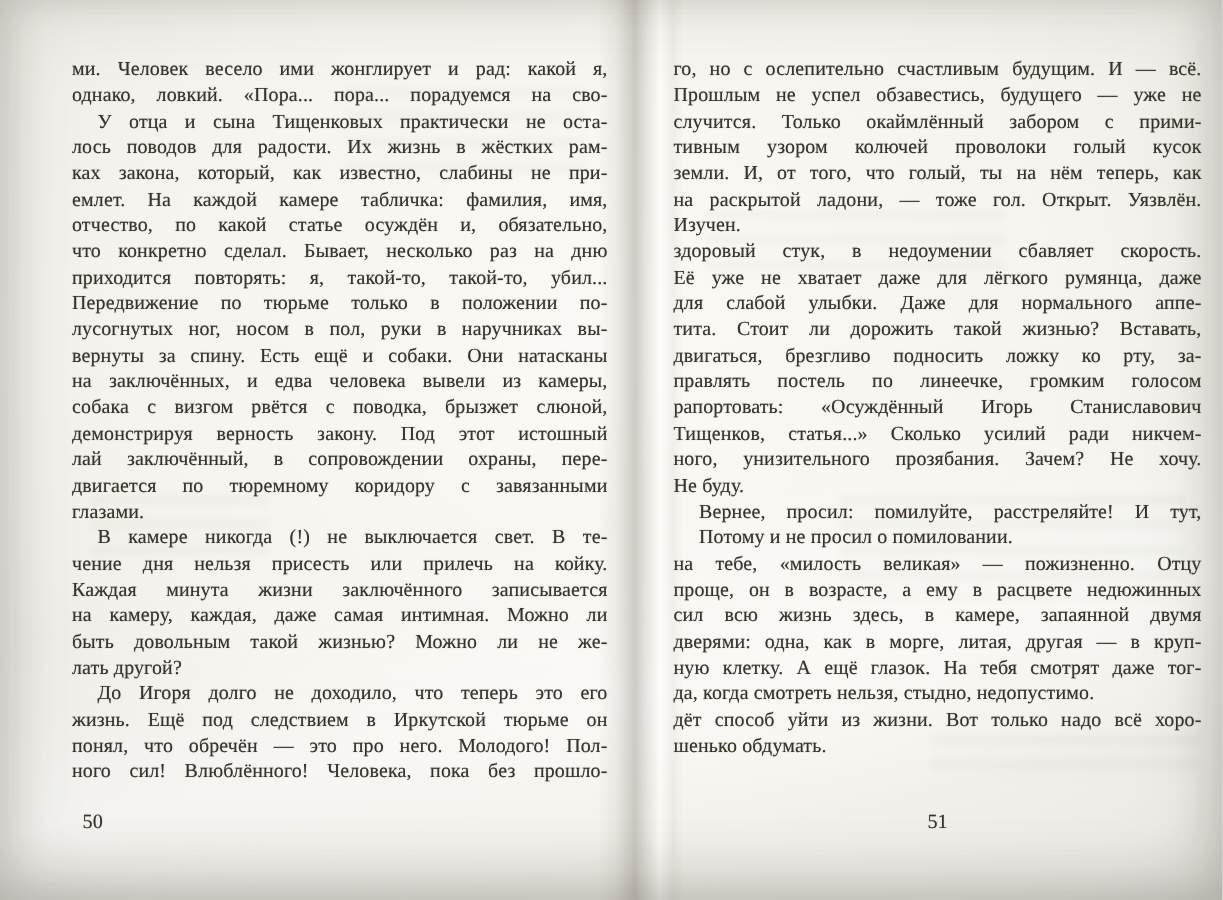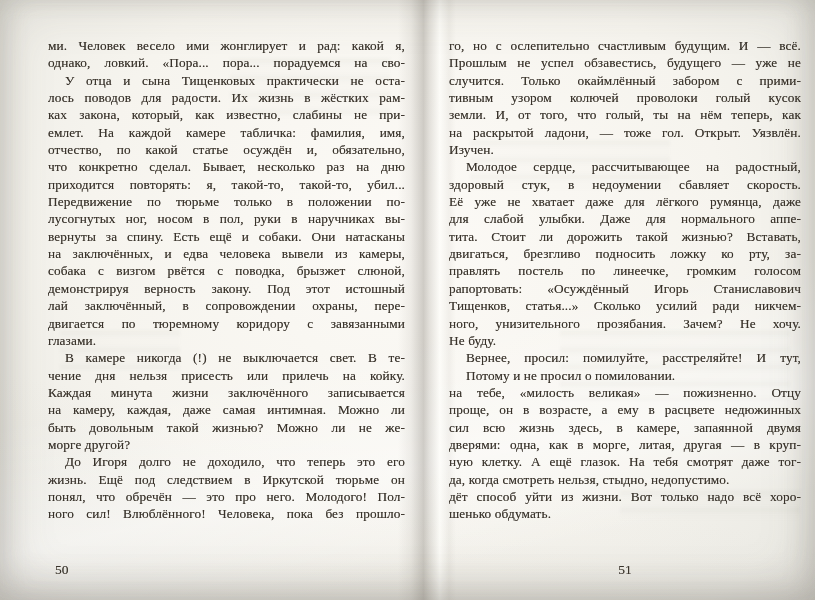--- a/index.html
+++ b/index.html
@@ -72,21 +72,21 @@
     -moz-text-align-last: justify;
     overflow: visible;
   }
   .line.first { text-indent: 17px; }
   .line.lastline {
     text-align-last: left;
     -moz-text-align-last: left;
   }
   .pagenum {
     position: absolute;
-    top: 562px;
+    top: 540px;
     color: var(--ink, #39332b);
     font-size: 13.5px;
     text-shadow: 0 0 0.6px rgba(57,51,43,0.5);
   }
   .pagenum.leftnum  { left: 55px; }
   .pagenum.rightnum { left: 449px; width: 352px; text-align: center; }
   
   .smudge {
     position: absolute;
     background: repeating-linear-gradient(180deg,
@@ -132,36 +132,35 @@
       <div class="line">собака с визгом рвётся с поводка, брызжет слюной,</div>
       <div class="line">демонстрируя верность закону. Под этот истошный</div>
       <div class="line">лай заключённый, в сопровождении охраны, пере-</div>
       <div class="line">двигается по тюремному коридору с завязанными</div>
       <div class="line lastline">глазами.</div>
       <div class="line first">В камере никогда (!) не выключается свет. В те-</div>
       <div class="line">чение дня нельзя присесть или прилечь на койку.</div>
       <div class="line">Каждая минута жизни заключённого записывается</div>
       <div class="line">на камеру, каждая, даже самая интимная. Можно ли</div>
       <div class="line">быть довольным такой жизнью? Можно ли не же-</div>
-      <div class="line lastline">морге другой?</div>
+      <div class="line lastline">лать другой?</div>
       <div class="line first">До Игоря долго не доходило, что теперь это его</div>
       <div class="line">жизнь. Ещё под следствием в Иркутской тюрьме он</div>
       <div class="line">понял, что обречён — это про него. Молодого! Пол-</div>
       <div class="line">ного сил! Влюблённого! Человека, пока без прошло-</div>
     </div>
 
   <div class="textblock rightpage">
       <div class="line">го, но с ослепительно счастливым будущим. И — всё.</div>
       <div class="line">Прошлым не успел обзавестись, будущего — уже не</div>
       <div class="line">случится. Только окаймлённый забором с прими-</div>
       <div class="line">тивным узором колючей проволоки голый кусок</div>
       <div class="line">земли. И, от того, что голый, ты на нём теперь, как</div>
       <div class="line">на раскрытой ладони, — тоже гол. Открыт. Уязвлён.</div>
       <div class="line lastline">Изучен.</div>
-      <div class="line first">Молодое сердце, рассчитывающее на радостный,</div>
       <div class="line">здоровый стук, в недоумении сбавляет скорость.</div>
       <div class="line">Её уже не хватает даже для лёгкого румянца, даже</div>
       <div class="line">для слабой улыбки. Даже для нормального аппе-</div>
       <div class="line">тита. Стоит ли дорожить такой жизнью? Вставать,</div>
       <div class="line">двигаться, брезгливо подносить ложку ко рту, за-</div>
       <div class="line">правлять постель по линеечке, громким голосом</div>
       <div class="line">рапортовать: «Осуждённый Игорь Станиславович</div>
       <div class="line">Тищенков, статья...» Сколько усилий ради никчем-</div>
       <div class="line">ного, унизительного прозябания. Зачем? Не хочу.</div>
       <div class="line lastline">Не буду.</div>

